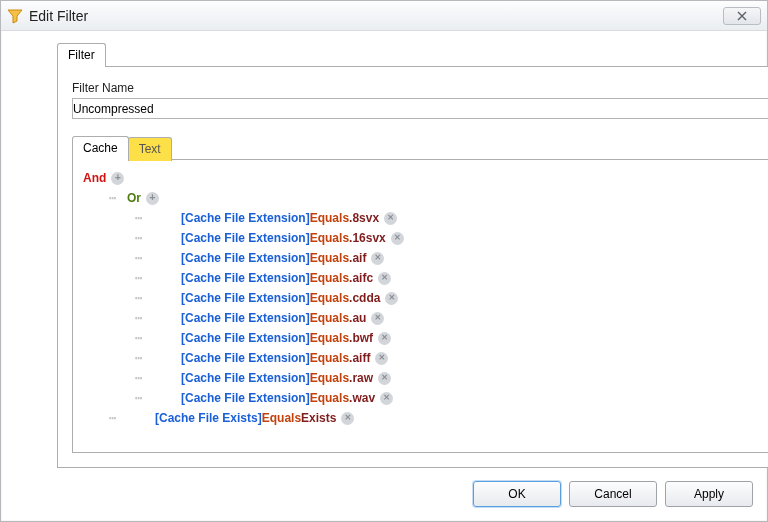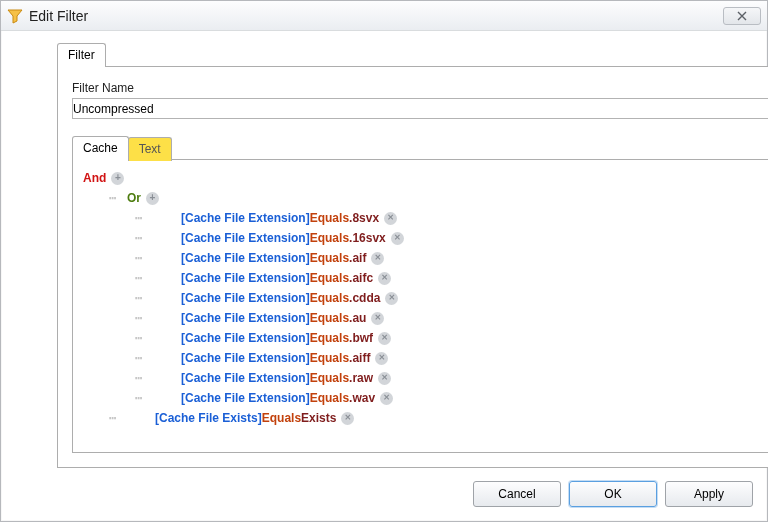--- a/index.html
+++ b/index.html
@@ -278,18 +278,18 @@
                 </div>
               </div>
           </div>
         </div>
 
       </div>
     </div>
   </div>
 
   <div class="buttonbar">
+    <button class="btn primary">OK</button>
     <button class="btn">Cancel</button>
-    <button class="btn primary">OK</button>
     <button class="btn">Apply</button>
   </div>
 
 </div>
 
 </body></html>

